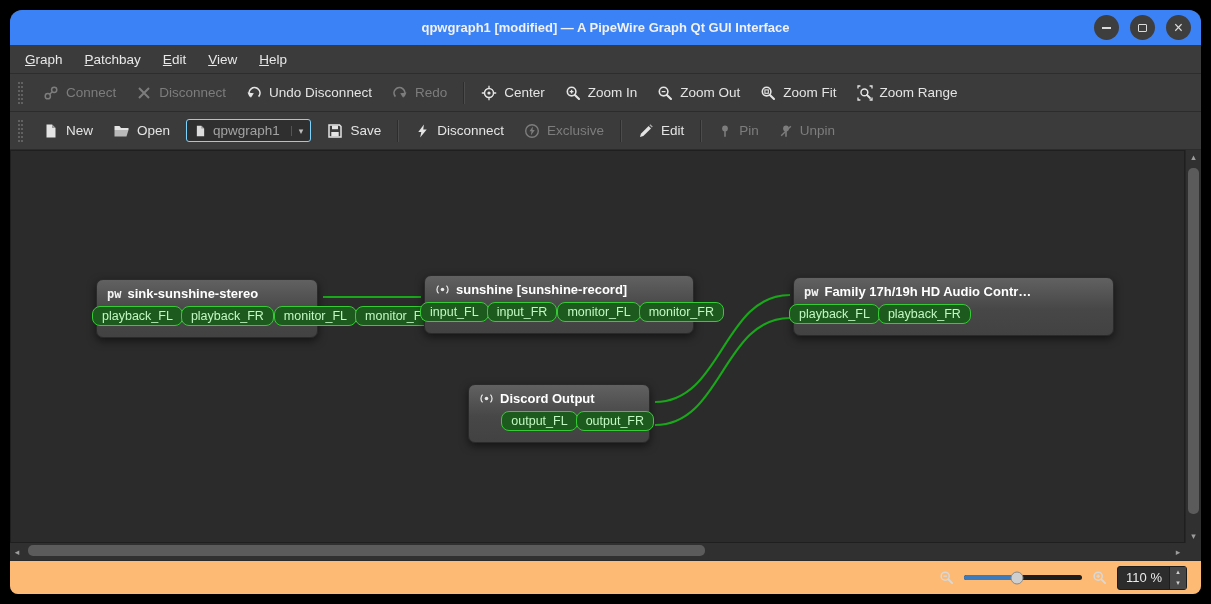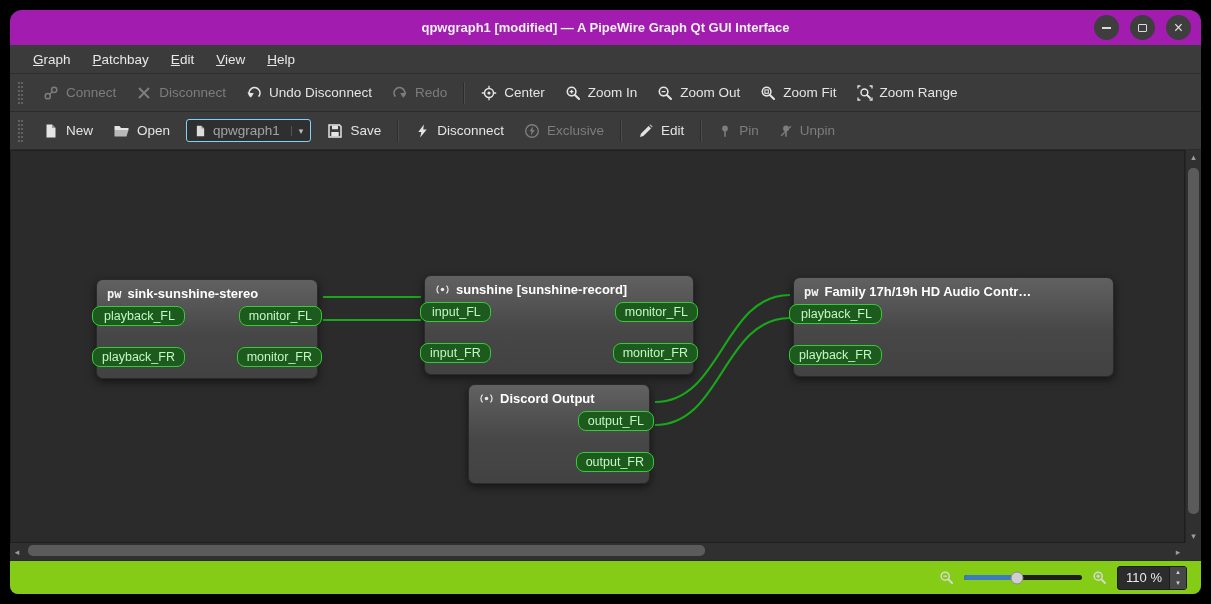--- a/index.html
+++ b/index.html
@@ -3,33 +3,33 @@
 <meta charset="utf-8">
 <style>
   * { margin:0; padding:0; box-sizing:border-box; }
   html,body { width:1211px; height:604px; background:#000; overflow:hidden;
               font-family:"Liberation Sans", sans-serif; }
   .window { position:absolute; left:10px; top:10px; width:1191px; height:584px;
             background:#383838; border-radius:12px 12px 8px 8px; overflow:hidden;
             display:flex; flex-direction:column; }
 
   
-  .titlebar { flex:0 0 35px; background:#a21caf; position:relative;
+  .titlebar { flex:0 0 35px; background:#3b82f6; position:relative;
               display:flex; align-items:center; justify-content:center; }
   .titlebar-text { color:#f1f1f1; font-weight:bold; font-size:13px; }
   .win-controls { position:absolute; right:10px; top:5px; display:flex; gap:11px; }
   .win-btn { width:25px; height:25px; border-radius:50%; background:#3e3e3e; color:#dcdcdc;
              display:flex; align-items:center; justify-content:center; }
   .min-glyph { width:9px; height:2px; background:#dcdcdc; display:block; }
   .max-glyph { width:9px; height:8px; border:1.5px solid #dcdcdc; border-radius:1px; display:block; }
   .close-glyph::before { content:"×"; font-size:16px; line-height:1; }
 
   
   .menubar { flex:0 0 29px; background:#3b3b3b; display:flex; align-items:center;
-             padding-left:12px; border-bottom:1px solid #2d2d2d; }
+             padding-left:4px; border-bottom:1px solid #2d2d2d; }
   .menu-item { color:#e8e8e8; font-size:13.5px; padding:5px 11px; border-radius:3px; }
 
   
   .toolbar { background:#3b3b3b; display:flex; align-items:center; gap:4px;
              padding:0 6px; border-bottom:1px solid #2c2c2c; }
   .toolbar1 { flex:0 0 38px; }
   .toolbar2 { flex:0 0 38px; }
   .tb-handle { width:5px; height:22px; border-left:2px dotted #616161; border-right:2px dotted #616161; margin:0 8px 0 2px; }
   .tb-btn { display:flex; align-items:center; gap:7px; padding:5px 8px; color:#e4e4e4;
             font-size:13.5px; border-radius:3px; white-space:nowrap; }
@@ -59,30 +59,30 @@
   
   .node { position:absolute; background:linear-gradient(#616161, #474747 55%, #424242);
           border:1px solid #2a2a2a; border-radius:7px;
           box-shadow:0 3px 9px rgba(0,0,0,.55); padding-bottom:11px;margin-top:20px; }
   .node-header { display:flex; align-items:center; gap:6px; padding:6px 10px 5px;
                  color:#ffffff; font-weight:bold; font-size:13px; }
   .node-title-text { overflow:hidden; text-overflow:ellipsis; white-space:nowrap; }
   .pw-glyph { font-family:"DejaVu Sans Mono", monospace; font-weight:bold; font-size:12px; color:#f2f2f2; }
   .app-glyph { display:flex; }
   .ports { display:flex; justify-content:space-between; }
-  .ports-col { display:flex; flex-direction:column; gap:21px;text-align:right; }
+  .ports-col { display:flex; flex-direction:row; gap:3px; }
   .ports-col.out { align-items:flex-end; margin-left:auto; }
   .port { font-size:12.5px; padding:2px 9px; border-radius:8px; white-space:nowrap;
           background:var(--port-bg,#1d5a1d); border:1.5px solid var(--port-border,#36cb36);
           color:var(--port-text,#c2f8c2); }
   .port.in  { margin-left:-5px; }
   .port.out { margin-right:-5px; }
 
   
-  .statusbar { flex:0 0 34px; background:#84cc16; border-top:1px solid #2a2a2a;
+  .statusbar { flex:0 0 34px; background:#fdba74; border-top:1px solid #2a2a2a;
                display:flex; align-items:center; justify-content:flex-end; gap:10px; padding:0 14px; }
   .slider { width:118px; height:5px; background:#1e1e1e; border-radius:3px; position:relative; }
   .slider-fill { width:45%; height:100%; background:#3d7bbf; border-radius:3px; }
   .slider-handle { position:absolute; left:45%; top:50%; transform:translate(-50%,-50%);
                    width:13px; height:13px; border-radius:50%; background:#cfcfcf; border:1px solid #8a8a8a; }
   .spinbox { display:flex; align-items:center; background:#2c2c2c; border:1px solid #1d1d1d;
              border-radius:3px; color:#eaeaea; font-size:13px; padding-left:8px; height:24px; }
   .spin-arrows { display:flex; flex-direction:column; margin-left:7px; border-left:1px solid #1d1d1d; }
   .spin-btn { width:16px; height:11px; background:#474747; color:#cfcfcf; font-size:7px;
               display:flex; align-items:center; justify-content:center; }

